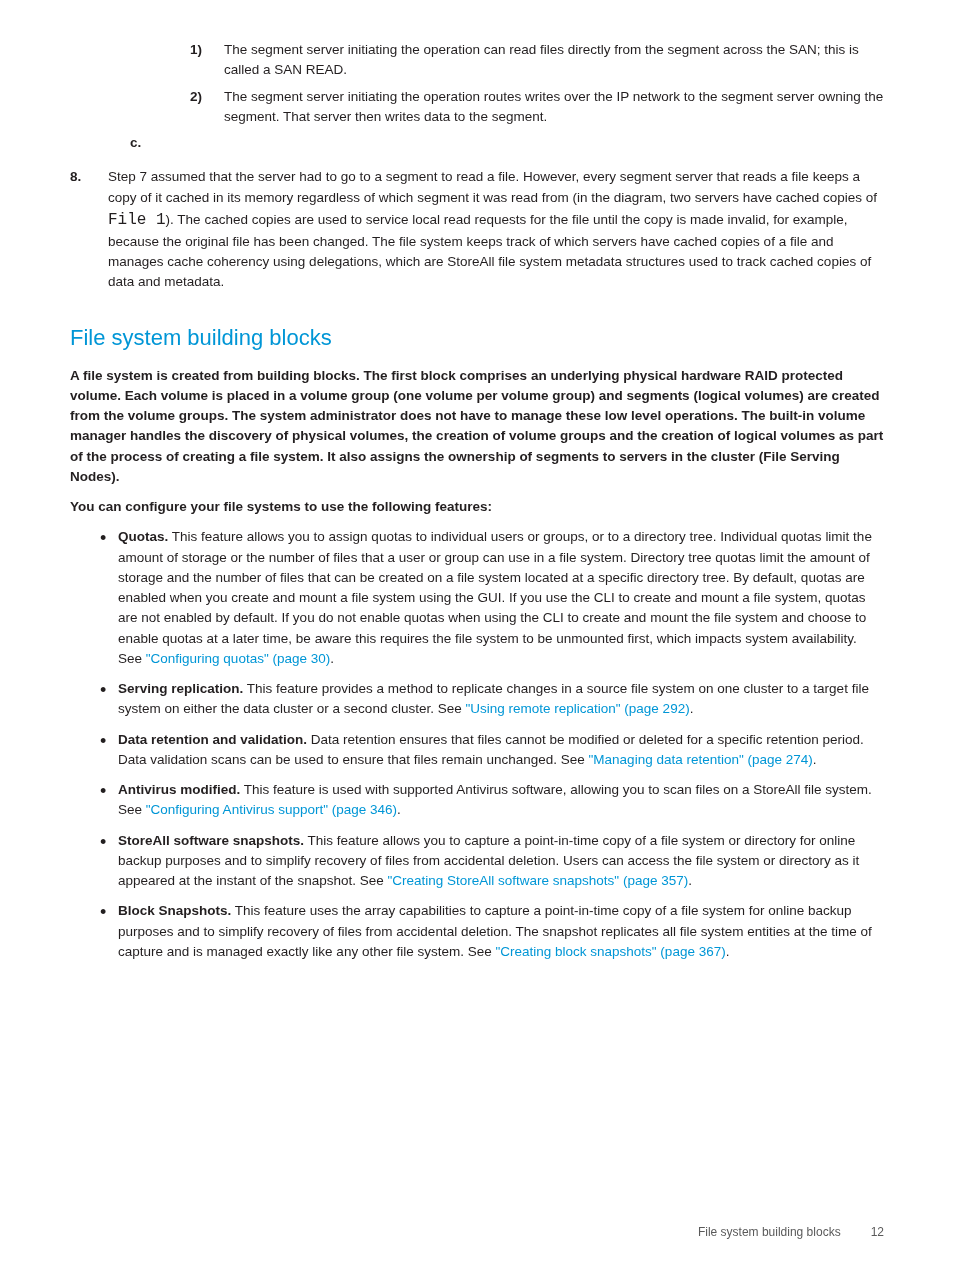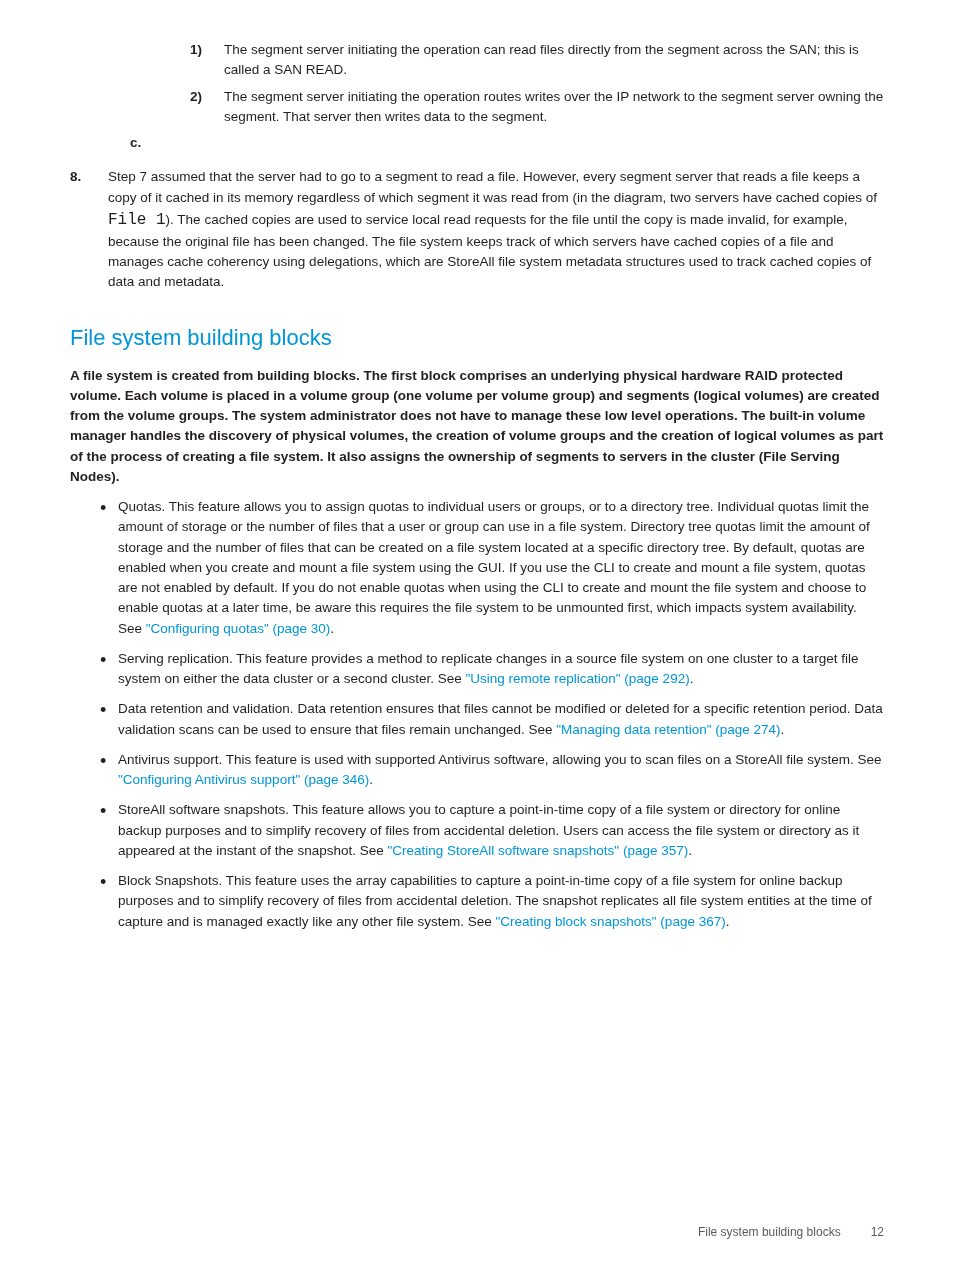--- a/index.html
+++ b/index.html
@@ -79,21 +79,21 @@
     .bullet-dot {
       min-width: 18px;
       font-size: 18px;
       line-height: 1.3;
       color: #231f20;
     }
     .bullet-text {
       flex: 1;
     }
     .bullet-text b {
-      font-weight: normal;
+      font-weight: bold;
     }
     a, .link {
       color: #0096d6;
       text-decoration: none;
     }
     .footer {
       position: absolute;
       bottom: 30px;
       right: 70px;
       left: 70px;
@@ -136,20 +136,21 @@
       <span>Step 7 assumed that the server had to go to a segment to read a file. However, every segment server that reads a file keeps a copy of it cached in its memory regardless of which segment it was read from (in the diagram, two servers have cached copies of </span><code>File 1</code><span>). The cached copies are used to service local read requests for the file until the copy is made invalid, for example, because the original file has been changed. The file system keeps track of which servers have cached copies of a file and manages cache coherency using delegations, which are StoreAll file system metadata structures used to track cached copies of data and metadata.</span>
     </span>
   </div>
 
   <div>
     <h2 class="section-heading">File system building blocks</h2>
     <p class="body-para">A file system is created from building blocks. The first block comprises an underlying physical hardware RAID protected volume. Each volume is placed in a volume group (one volume per volume group) and segments (logical volumes) are created from the volume groups. The system administrator does not have to manage these low level operations. The built-in volume manager handles the discovery of physical volumes, the creation of volume groups and the creation of logical volumes as part of the process of creating a file system. It also assigns the ownership of segments to servers in the cluster (File Serving Nodes).</p>
   </div>
 
   <div>
+    <p class="body-para">You can configure your file systems to use the following features:</p>
 
     <div class="bullet-list">
 
       <div class="bullet-item">
         <span class="bullet-dot">•</span>
         <span class="bullet-text">
           <b>Quotas.</b><span> This feature allows you to assign quotas to individual users or groups, or to a directory tree. Individual quotas limit the amount of storage or the number of files that a user or group can use in a file system. Directory tree quotas limit the amount of storage and the number of files that can be created on a file system located at a specific directory tree. By default, quotas are enabled when you create and mount a file system using the GUI. If you use the CLI to create and mount a file system, quotas are not enabled by default. If you do not enable quotas when using the CLI to create and mount the file system and choose to enable quotas at a later time, be aware this requires the file system to be unmounted first, which impacts system availability. See </span><a class="link">"Configuring quotas" (page 30)</a><span>.</span>
         </span>
       </div>
 
@@ -163,21 +164,21 @@
       <div class="bullet-item">
         <span class="bullet-dot">•</span>
         <span class="bullet-text">
           <b>Data retention and validation.</b><span> Data retention ensures that files cannot be modified or deleted for a specific retention period. Data validation scans can be used to ensure that files remain unchanged. See </span><a class="link">"Managing data retention" (page 274)</a><span>.</span>
         </span>
       </div>
 
       <div class="bullet-item">
         <span class="bullet-dot">•</span>
         <span class="bullet-text">
-          <b>Antivirus support.</b><span> This feature is used with supported Antivirus software, allowing you to scan files on a StoreAll file system. See </span><a class="link">"Configuring Antivirus support" (page 346)</a><span>.</span>
+          <b>Antivirus modified.</b><span> This feature is used with supported Antivirus software, allowing you to scan files on a StoreAll file system. See </span><a class="link">"Configuring Antivirus support" (page 346)</a><span>.</span>
         </span>
       </div>
 
       <div class="bullet-item">
         <span class="bullet-dot">•</span>
         <span class="bullet-text">
           <b>StoreAll software snapshots.</b><span> This feature allows you to capture a point-in-time copy of a file system or directory for online backup purposes and to simplify recovery of files from accidental deletion. Users can access the file system or directory as it appeared at the instant of the snapshot. See </span><a class="link">"Creating StoreAll software snapshots" (page 357)</a><span>.</span>
         </span>
       </div>
 

